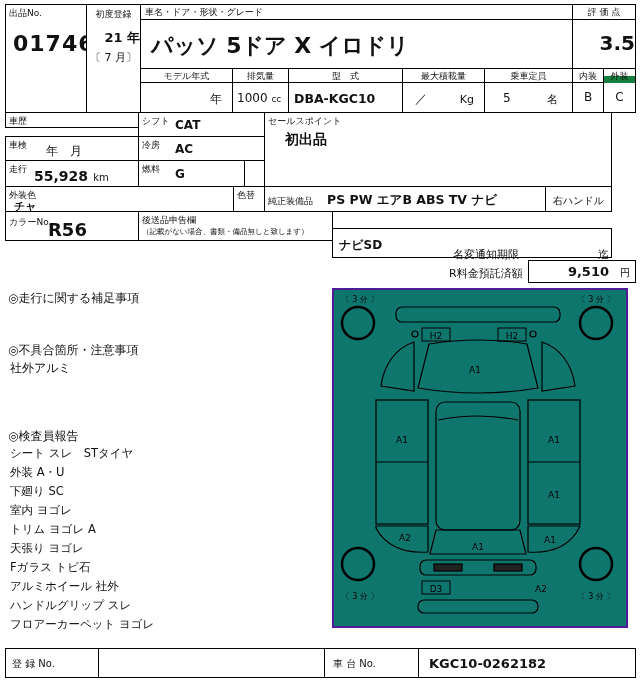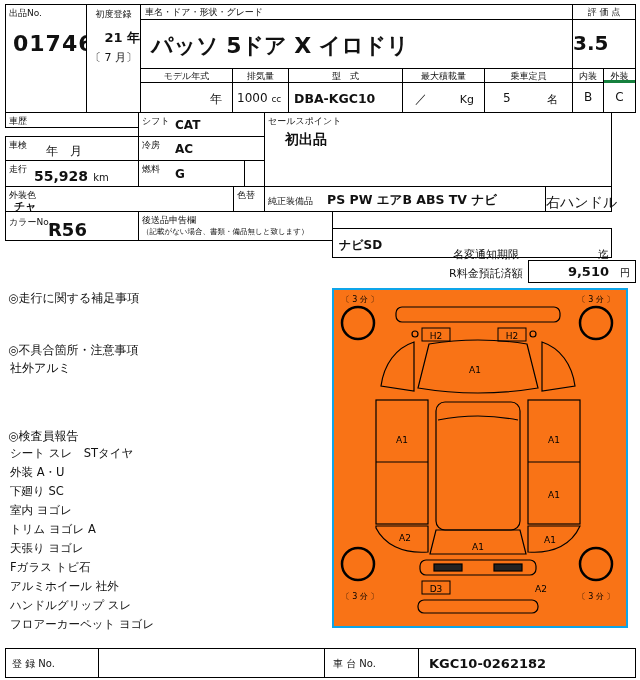--- a/index.html
+++ b/index.html
@@ -1,20 +1,20 @@
 <!DOCTYPE html>
 <html><head>
 <meta charset="utf-8">
 <style>
   * { margin:0; padding:0; box-sizing:border-box; }
   html,body { width:640px; height:680px; background:#fff; color:#111;
     font-family:"DejaVu Sans","Liberation Sans",sans-serif; }
   #sheet { position:relative; width:640px; height:680px; background:#fff; overflow:hidden; }
   .box { position:absolute; border:1px solid #000; background:#fff; }
-  .box2 { position:absolute; border:2px solid #0ea5e9; background:#f97316; }
+  .box2 { position:absolute; border:2px solid #4c1d95; background:#0f766e; }
   .abs { position:absolute; }
   .lbl { position:absolute; top:2px; left:3px; font-size:9px; white-space:nowrap;text-align:center; }
   .hdr { position:absolute; left:0; top:0; right:0; height:15px; border-bottom:1px solid #000;
          font-size:9px; line-height:15px; text-align:center; white-space:nowrap; }
   .hdr.left { text-align:left; padding-left:4px; }
   .big { font-weight:bold; }
   .nowrap { white-space:nowrap; }
   .insp-item { font-size:11.5px; line-height:19px; white-space:nowrap; }
   svg text { font-family:"DejaVu Sans",sans-serif; fill:#000; }
 </style>
@@ -34,21 +34,21 @@
     <div class="abs" style="left:0;top:45px;width:100%;text-align:center;font-size:11px">〔 7 月〕</div>
   </div>
 
   <div class="box" style="left:140px;top:4px;width:433px;height:65px">
     <div class="hdr left">車名・ドア・形状・グレード</div>
     <div class="abs big nowrap" style="left:10px;top:26px;font-size:22px">パッソ 5ドア X イロドリ</div>
   </div>
 
   <div class="box" style="left:572px;top:4px;width:64px;height:65px">
     <div class="hdr">評 価 点</div>
-    <div class="abs big" style="left:0;top:26px;width:100%;text-align:left;font-size:20px">3.5</div>
+    <div class="abs big" style="left:0;top:26px;width:100%;text-align:right;font-size:20px">3.5</div>
   </div>
 
   <div class="box" style="left:140px;top:68px;width:93px;height:45px">
     <div class="hdr" style="height:14px;line-height:14px">モデル年式</div>
     <div class="abs" style="right:10px;top:22px;font-size:12px">年</div>
   </div>
   <div class="box" style="left:232px;top:68px;width:57px;height:45px">
     <div class="hdr" style="height:14px;line-height:14px">排気量</div>
     <div class="abs" style="left:4px;top:22px;font-size:12px"><span>1000</span> <span style="font-size:9px">cc</span></div>
   </div>
@@ -62,21 +62,21 @@
     <div class="abs" style="right:10px;top:24px;font-size:11px">Kg</div>
   </div>
   <div class="box" style="left:484px;top:68px;width:89px;height:45px">
     <div class="hdr" style="height:14px;line-height:14px">乗車定員</div>
     <div class="abs" style="left:18px;top:22px;font-size:12px">5</div>
     <div class="abs" style="right:14px;top:23px;font-size:11px">名</div>
   </div>
 
   <div class="box" style="left:572px;top:68px;width:64px;height:45px">
     <div class="abs" style="left:0;top:0;width:31px;height:14px;border-right:1px solid #000;border-bottom:1px solid #000;font-size:9px;line-height:14px;text-align:center">内装</div>
-    <div class="abs" style="left:31px;top:0;right:0;height:14px;border-bottom:3px solid #15803d;font-size:9px;line-height:14px;text-align:center">外装</div>
+    <div class="abs" style="left:31px;top:0;right:0;height:14px;border-bottom:7px solid #15803d;font-size:9px;line-height:14px;text-align:center">外装</div>
     <div class="abs" style="left:0;top:14px;width:31px;bottom:0;border-right:1px solid #000;font-size:12px;line-height:28px;text-align:center">B</div>
     <div class="abs" style="left:31px;top:14px;right:0;font-size:12px;line-height:28px;text-align:center">C</div>
   </div>
 
   <div class="box" style="left:5px;top:112px;width:134px;height:16px">
     <span class="lbl">車歴</span>
   </div>
   <div class="box" style="left:138px;top:112px;width:127px;height:25px">
     <span class="lbl">シフト</span>
     <div class="abs big" style="left:36px;top:5px;font-size:12px">CAT</div>
@@ -120,21 +120,21 @@
   <div class="box" style="left:264px;top:112px;width:348px;height:75px">
     <span class="lbl">セールスポイント</span>
     <div class="abs big" style="left:20px;top:18px;font-size:14px">初出品</div>
   </div>
 
   <div class="box" style="left:264px;top:186px;width:282px;height:26px">
     <span class="lbl" style="top:8px">純正装備品</span>
     <div class="abs big nowrap" style="left:62px;top:5px;font-size:12.5px">PS PW エアB ABS TV ナビ</div>
   </div>
   <div class="box" style="left:545px;top:186px;width:67px;height:26px">
-    <div class="abs nowrap" style="left:0;top:7px;width:100%;font-size:14px">右ハンドル</div>
+    <div class="abs nowrap" style="left:0;top:7px;width:100%;text-align:center;font-size:10px">右ハンドル</div>
   </div>
 
   <div class="box" style="left:332px;top:228px;width:280px;height:30px">
     <div class="abs big" style="left:6px;top:8px;font-size:12px">ナビSD</div>
   </div>
 
   <div class="abs nowrap" style="left:453px;top:247px;font-size:11px">名変通知期限</div>
   <div class="abs" style="left:598px;top:247px;font-size:11px">迄</div>
   <div class="abs nowrap" style="left:449px;top:266px;font-size:11px">R料金預託済額</div>
   <div class="box" style="left:528px;top:260px;width:108px;height:23px">

